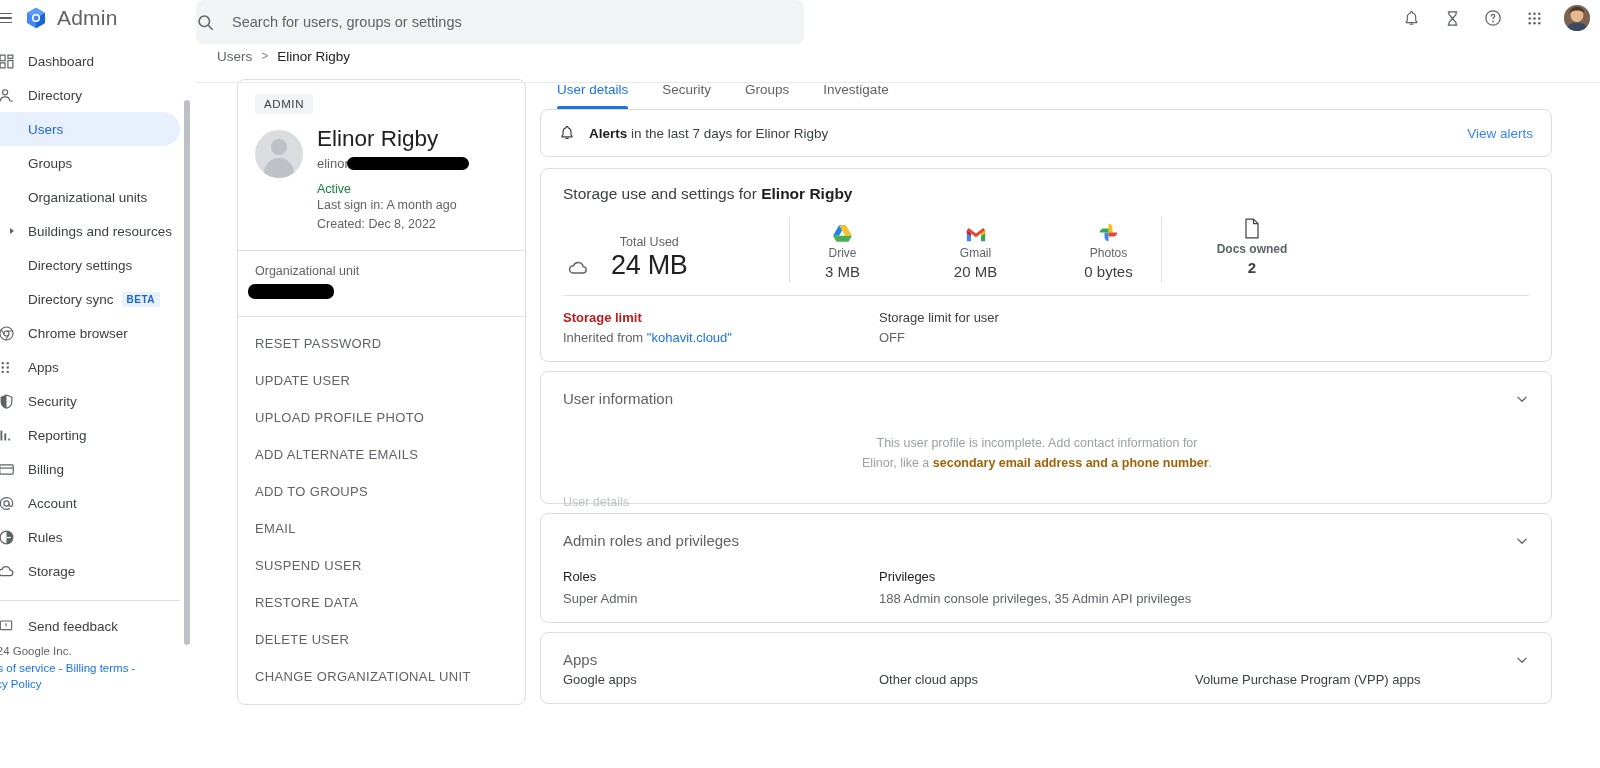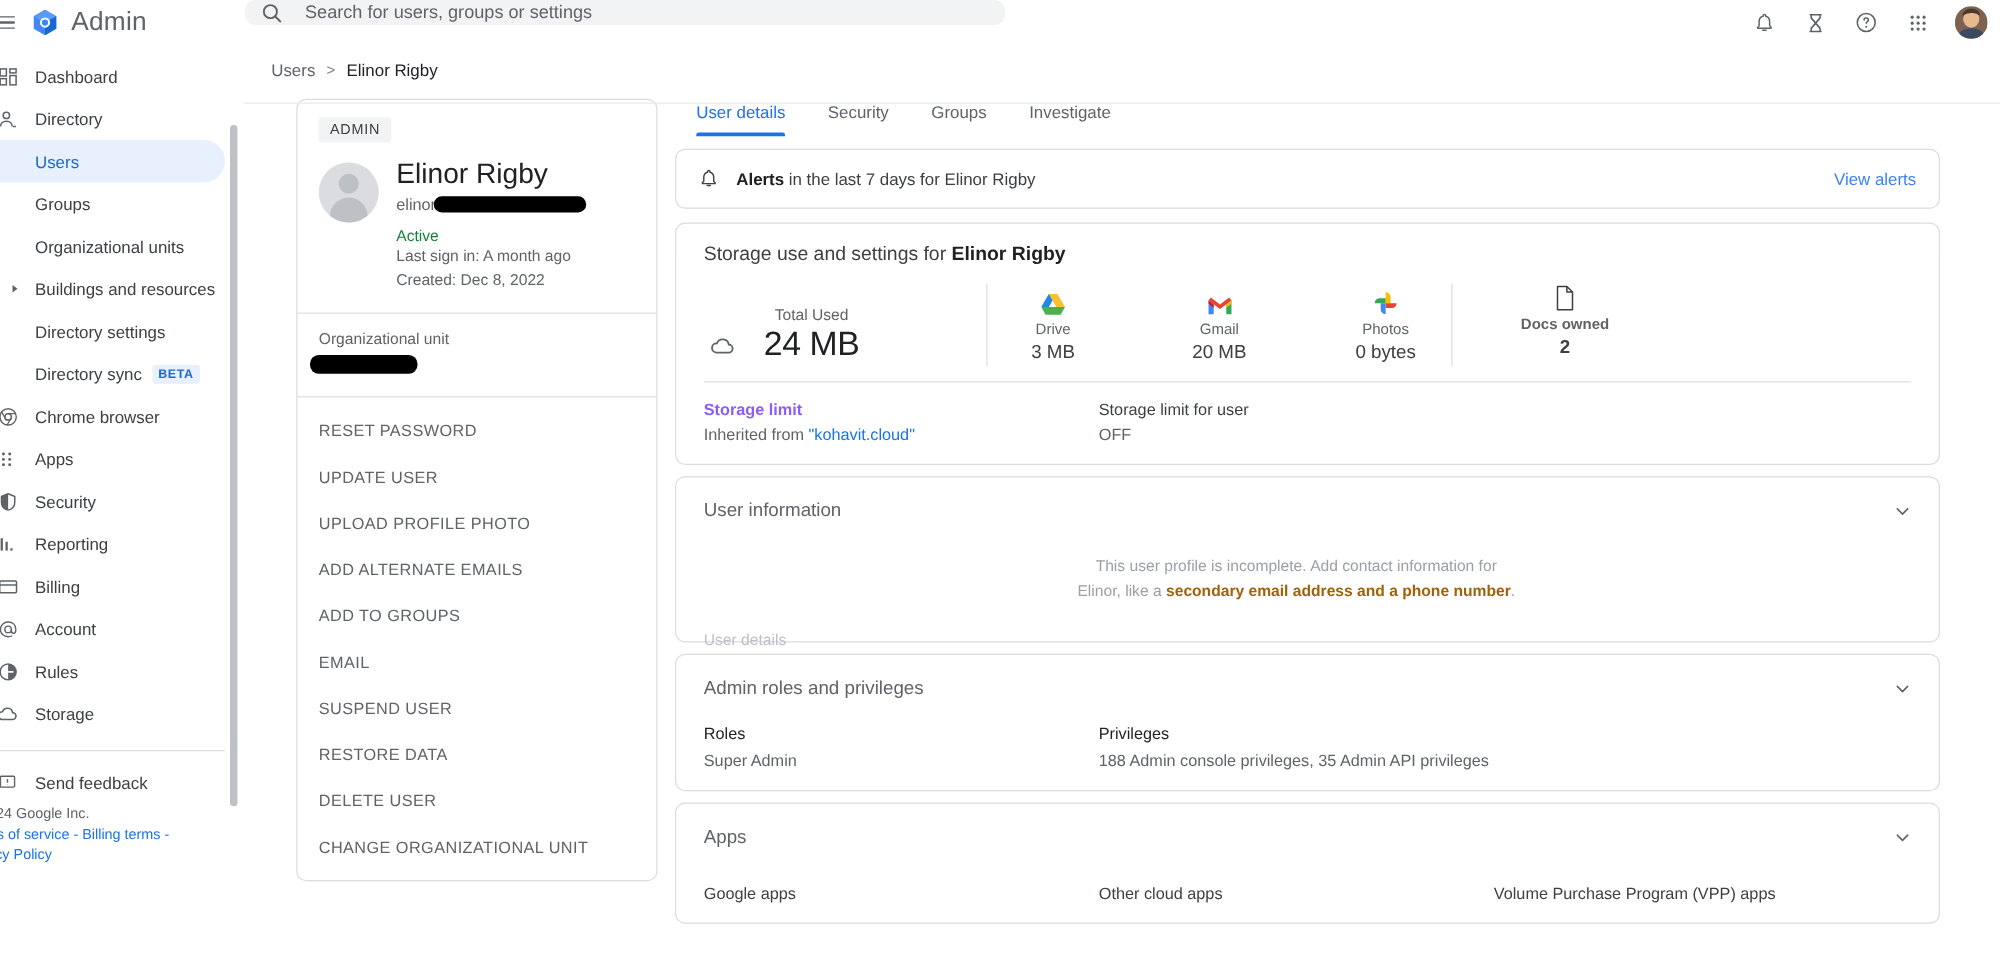--- a/index.html
+++ b/index.html
@@ -19,23 +19,23 @@
     background: #fff; display: flex; align-items: center; z-index: 30;
   }
   .hamburger { width: 16px; margin-left: -4px; display: flex; flex-direction: column; gap: 3px; cursor: pointer; }
   .hamburger span { display: block; height: 1.6px; background: #5f6368; border-radius: 1px; }
   .brand { display: flex; align-items: center; gap: 9px; margin-left: 12px; }
   .brand-logo { width: 24px; height: 24px; }
   .brand-name { font-size: 21px; color: #5f6368; letter-spacing: .2px; }
 
   .searchwrap {
     position: absolute; left: 196px; top: 0px;
-    width: 608px; height: 20px;
+    width: 608px; height: 44px;
     background: #f1f3f4; border-radius: 8px;
-    display: flex; align-items: center; padding: 0 12px; gap: 15px;
+    display: flex; align-items: center; padding: 0 0; gap: 15px;
   }
   .searchwrap svg { flex: 0 0 auto; }
   .search-input {
     border: none; outline: none; background: transparent;
     font-family: "Liberation Sans", sans-serif; font-size: 14.5px;
     color: #5f6368; width: 100%;
   }
   .search-input::placeholder { color: #5f6368; }
 
   .topicons {
@@ -158,21 +158,20 @@
   .tab:first-child { padding-left: 2px; }
   .tab.active { color: #1a73e8; }
   .tab.active::after {
     content: ""; position: absolute; left: 0px; right: 16px; bottom: 0;
     height: 3px; background: #1a73e8; border-radius: 2px 2px 0 0;
   }
   .tab:first-child.active::after { left: 2px; right: 17px; }
 
   .card {
     border: 1px solid #dadce0; border-radius: 8px; background: #fff;
-    margin-top: 10px;
   }
   .alertbar {
     display: flex; align-items: center; height: 46px;
     padding: 0 18px 0 17px; gap: 13px;
   }
   .alertbar .atext { font-size: 13.5px; color: #3c4043; flex: 1; }
   .alertbar .atext b { font-weight: 700; color: #202124; }
   .viewalerts { color: #3b82f6; font-size: 13.5px; font-weight: 500; cursor: pointer; }
 
   .storagecard { padding: 16px 22px 16px 22px; margin-top: 11px; }
@@ -190,21 +189,21 @@
     width: 105px; text-align: center; display: flex; flex-direction: column;
     align-items: center; gap: 3px;
   }
   .svc .svc-ico { height: 22px; display: flex; align-items: flex-end; }
   .svc-name { font-size: 12px; color: #5f6368; }
   .svc-val { font-size: 15px; color: #3c4043; }
   .docs-block { width: 180px; font-weight: bold; }
   .storage-rule { height: 1px; background: #e0e0e0; margin: 12px 0 0 0; }
   .limits { display: flex; padding-top: 14px; }
   .limit-col { width: 316px; }
-  .limit-head { font-size: 13px; color: #8b5cf6; font-weight: 700; }
+  .limit-head { font-size: 13px; color: #b91c1c; font-weight: 700; }
   .limit-head.norm { font-weight: 400; color: #3c4043; }
   .limit-sub { font-size: 13px; color: #5f6368; margin-top: 5px; }
   .limit-sub a { color: #1a73e8; text-decoration: none; }
 
   .section {
     border: 1px solid #dadce0; border-radius: 8px; background: #fff;
     margin-top: 9px; padding: 18px 40px 16px 22px; position: relative;
   }
   .section-head { font-size: 15px; color: #5f6368; }
   .chevron {
@@ -214,21 +213,21 @@
   .empty-msg {
     text-align: center; font-size: 12.5px; color: #9aa0a6;
     line-height: 1.6; margin: 26px auto 0 auto; width: 460px;
   }
   .empty-msg b { font-weight: 700; color: #a16207; }
   .sub-label { font-size: 12.5px; color: #bdc1c6; margin-top: 22px; }
   .kv-row { display: flex; margin-top: 20px; }
   .kv { width: 316px; }
   .kv-key { font-size: 13px; color: #202124; }
   .kv-val { font-size: 13px; color: #5f6368; margin-top: 7px; }
-  .apps-cols { display: flex; margin-top: 29px; }
+  .apps-cols { display: flex; margin-top: 4px; }
   .apps-col { width: 316px; font-size: 13px; color: #3c4043; }
 </style>
 </head>
 <body>
 
 <div class="app">
 
   <div class="topbar">
     <div class="hamburger">
       <span></span>

